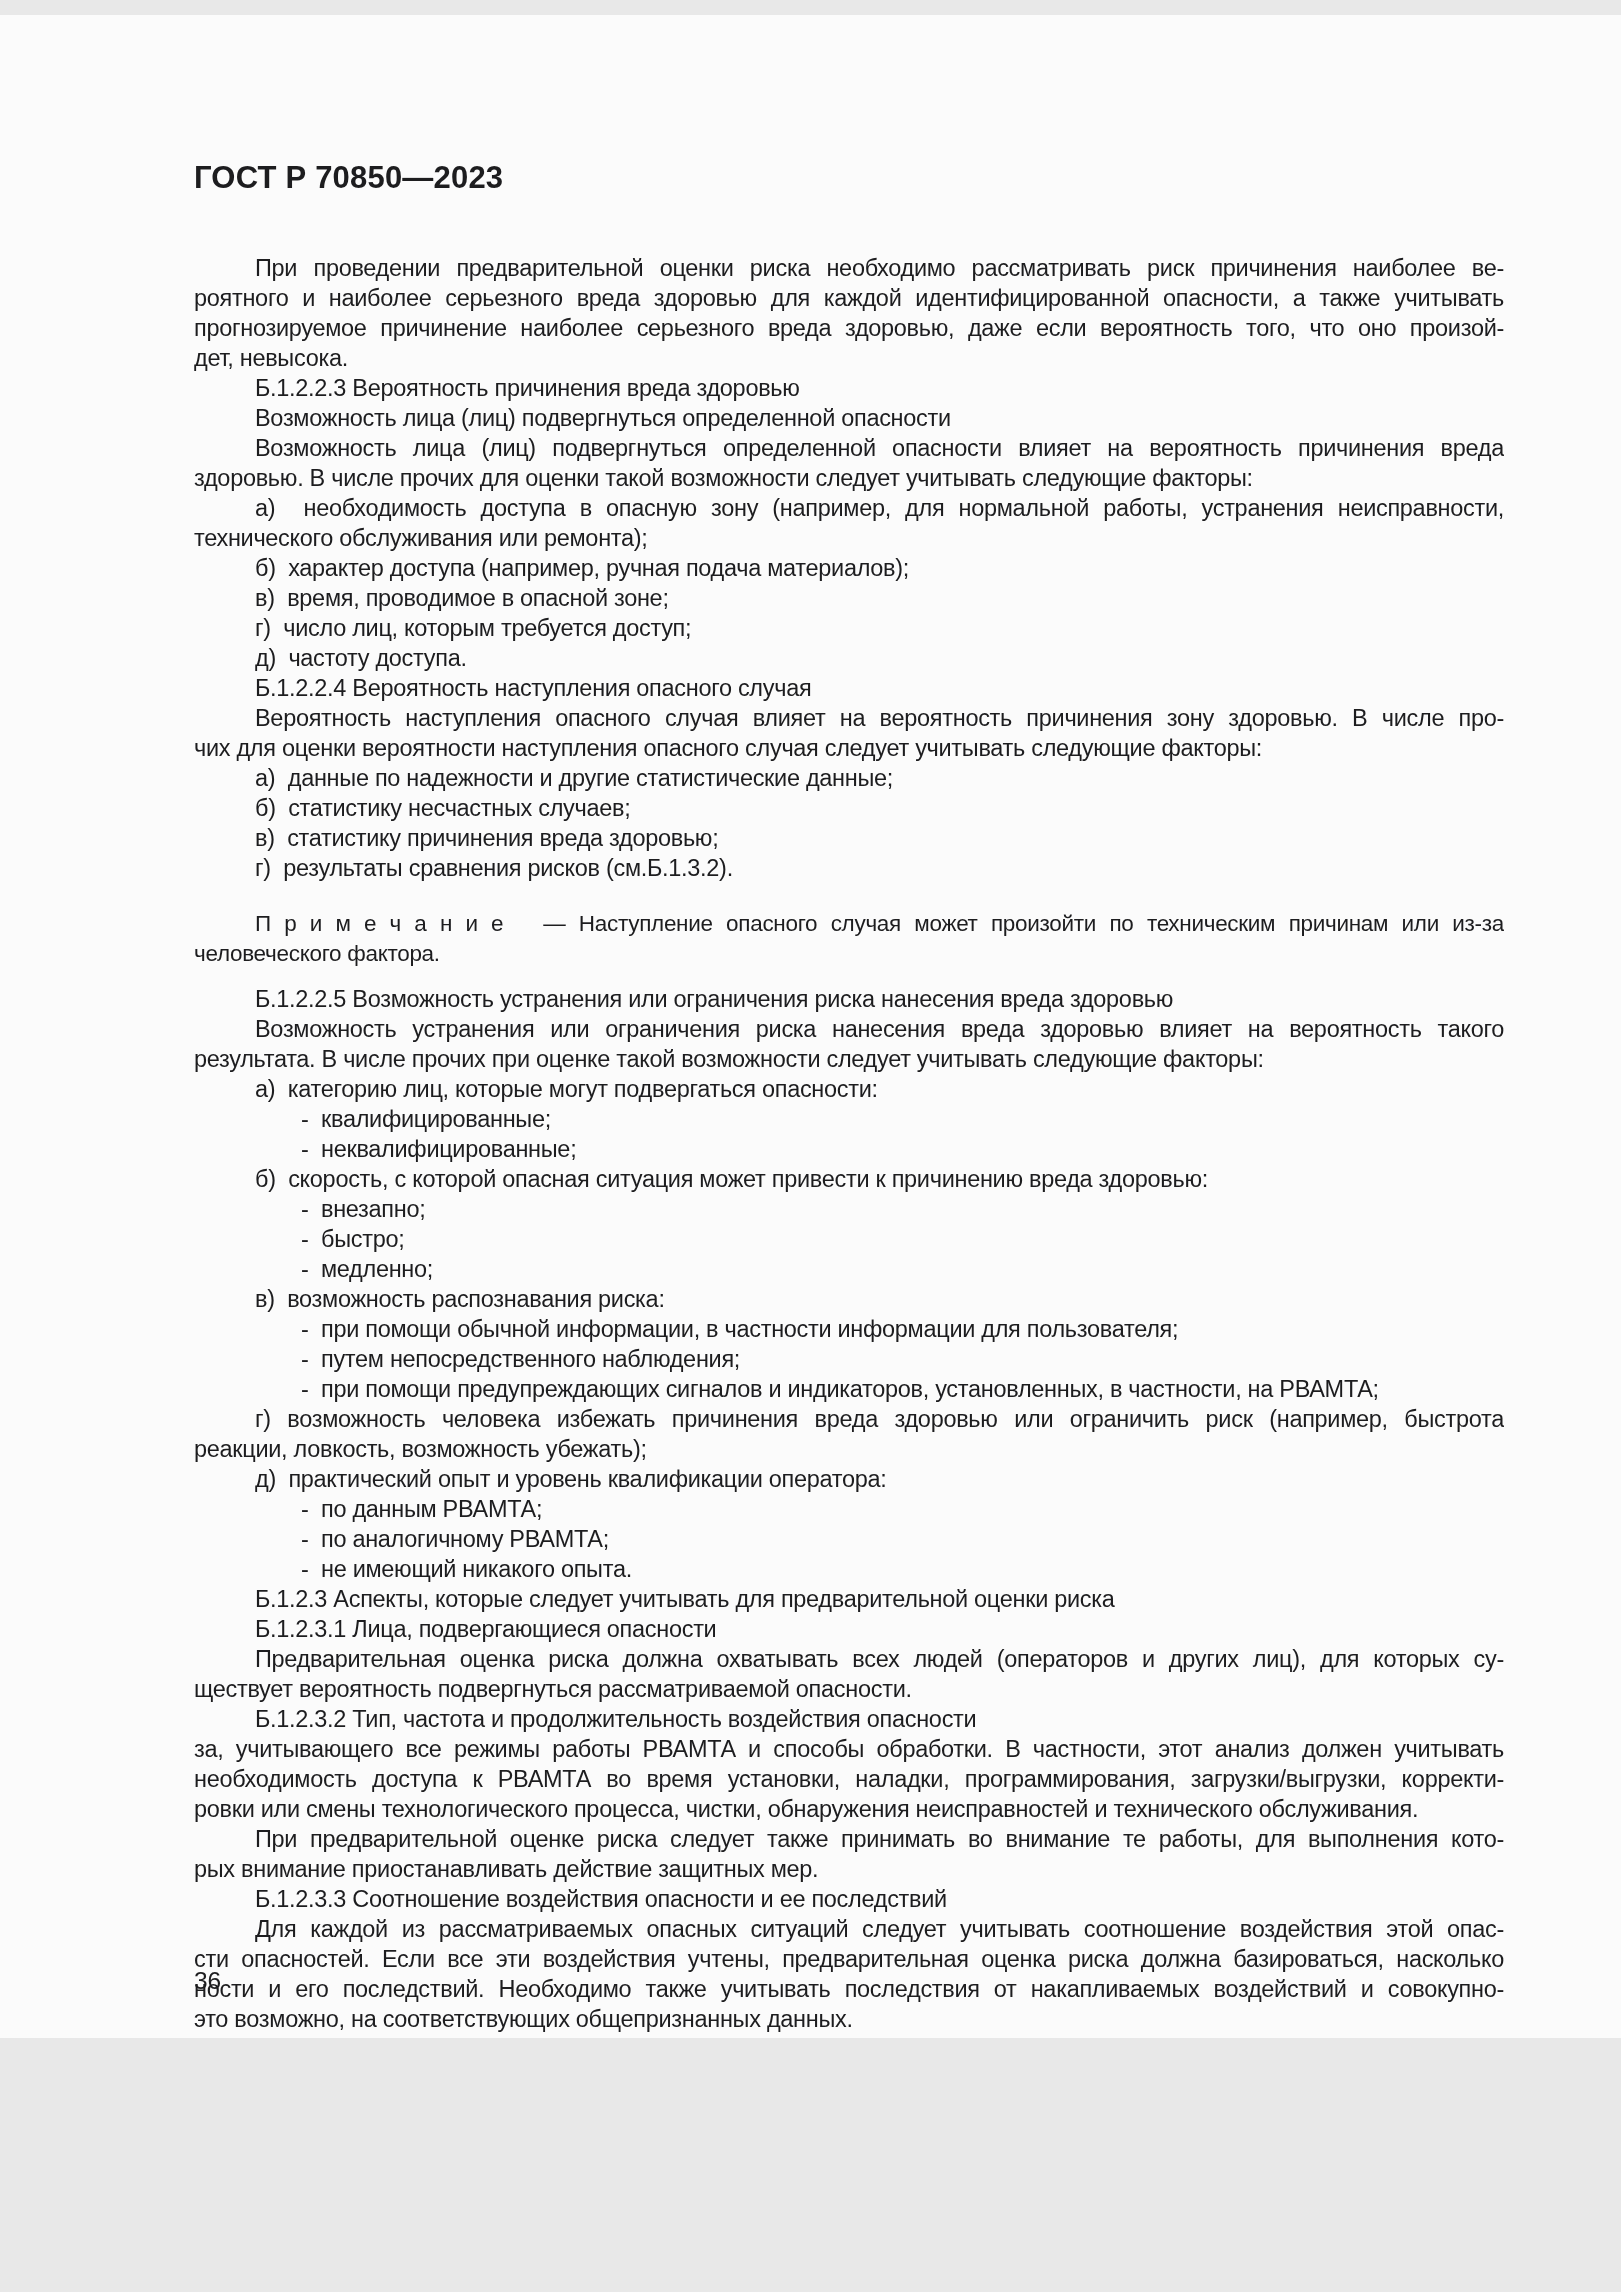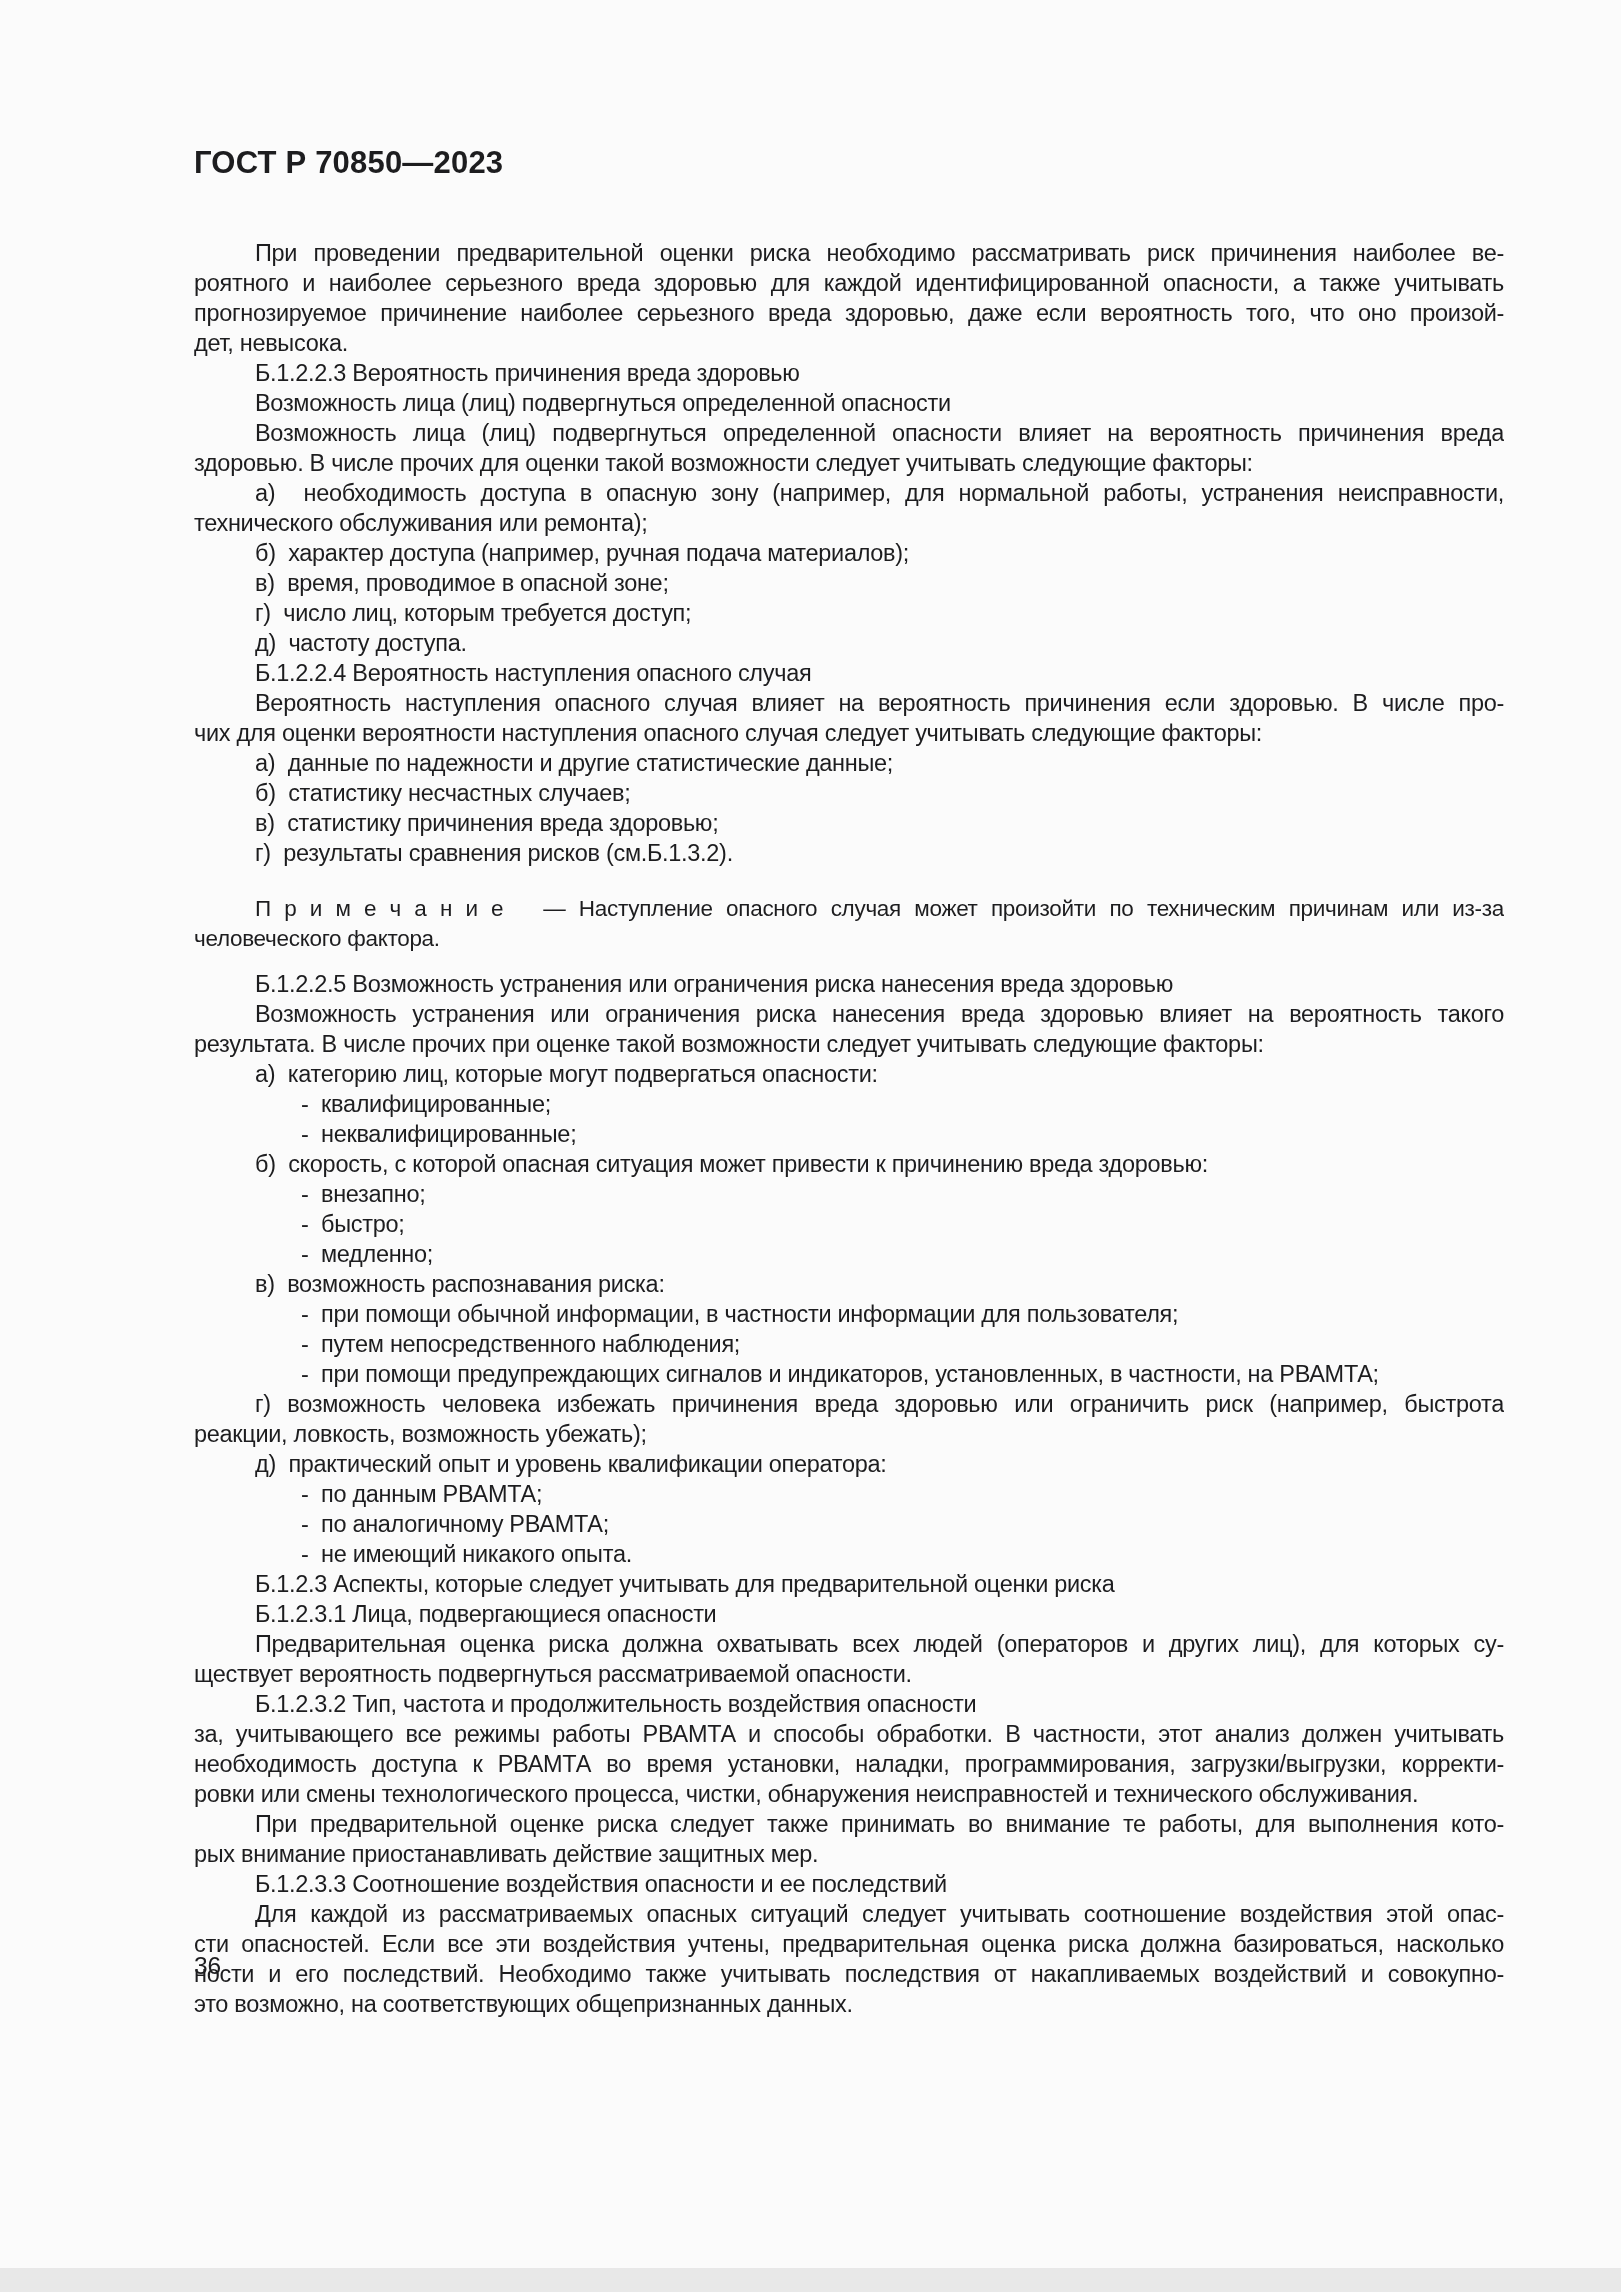--- a/index.html
+++ b/index.html
@@ -3,22 +3,22 @@
 <meta charset="utf-8">
 <style>
   html, body {
     margin: 0;
     padding: 0;
     background: #e8e8e8;
   }
   .page {
     position: relative;
     width: 1621px;
-    height: 2268px;
-    margin: 0 auto;
+    height: 2023px;
+    margin: 15px auto;
     background: #fbfbfb;
     color: #1d1d1f;
     font-family: "Liberation Sans", "DejaVu Sans", sans-serif;
     overflow: hidden;
   }
   .doc-header {
     position: absolute;
     left: 194px;
     top: 145px;
     font-size: 31px;
@@ -97,21 +97,21 @@
       <div class="blk list-item">
         <div class="ln i1 l">г)&nbsp;&nbsp;число лиц, которым требуется доступ;</div>
       </div>
       <div class="blk list-item">
         <div class="ln i1 l">д)&nbsp;&nbsp;частоту доступа.</div>
       </div>
       <div class="blk heading">
         <div class="ln i1 l">Б.1.2.2.4 Вероятность наступления опасного случая</div>
       </div>
       <div class="blk para">
-        <div class="ln i1 j">Вероятность наступления опасного случая влияет на вероятность причинения если здоровью. В числе про-</div>
+        <div class="ln i1 j">Вероятность наступления опасного случая влияет на вероятность причинения зону здоровью. В числе про-</div>
         <div class="ln i0 l">чих для оценки вероятности наступления опасного случая следует учитывать следующие факторы:</div>
       </div>
       <div class="blk list-item">
         <div class="ln i1 l">а)&nbsp;&nbsp;данные по надежности и другие статистические данные;</div>
       </div>
       <div class="blk list-item">
         <div class="ln i1 l">б)&nbsp;&nbsp;статистику несчастных случаев;</div>
       </div>
       <div class="blk list-item">
         <div class="ln i1 l">в)&nbsp;&nbsp;статистику причинения вреда здоровью;</div>

